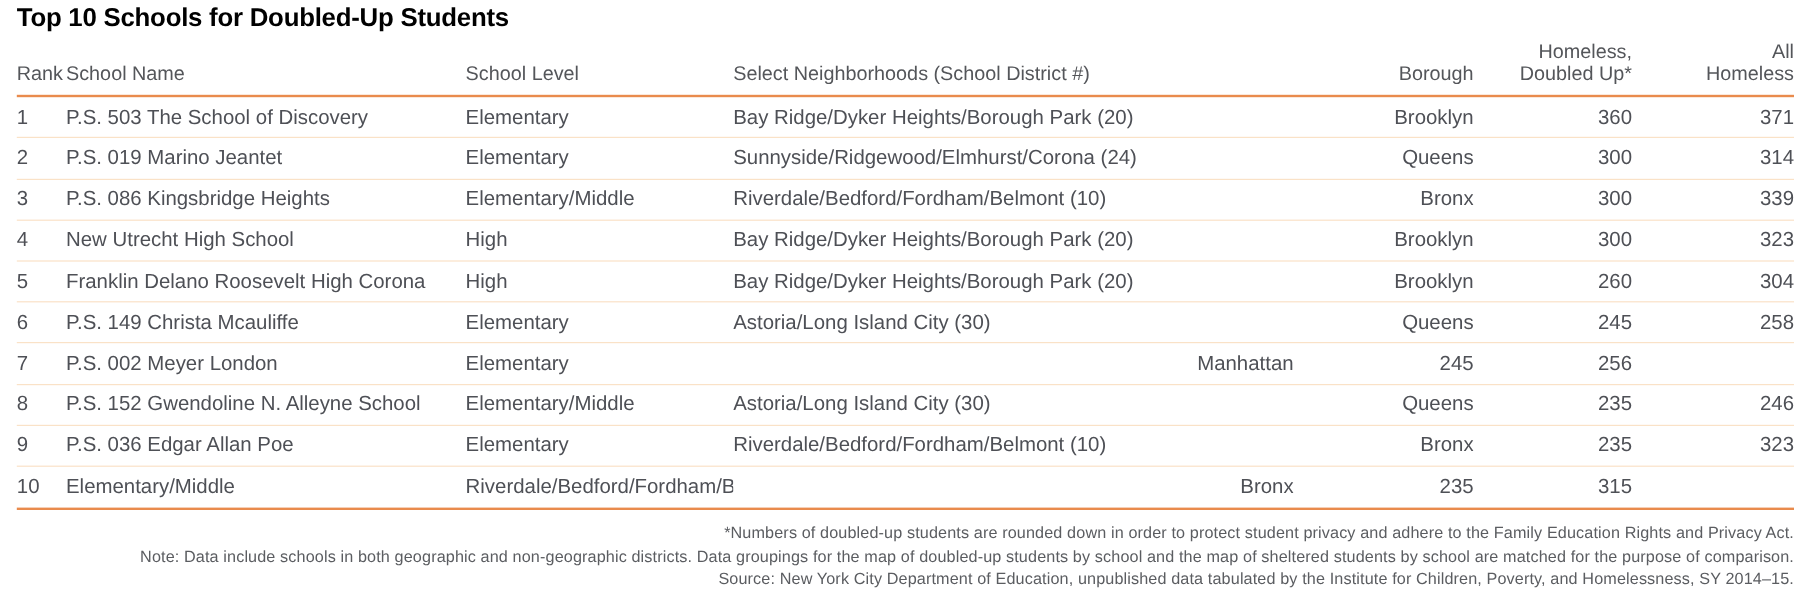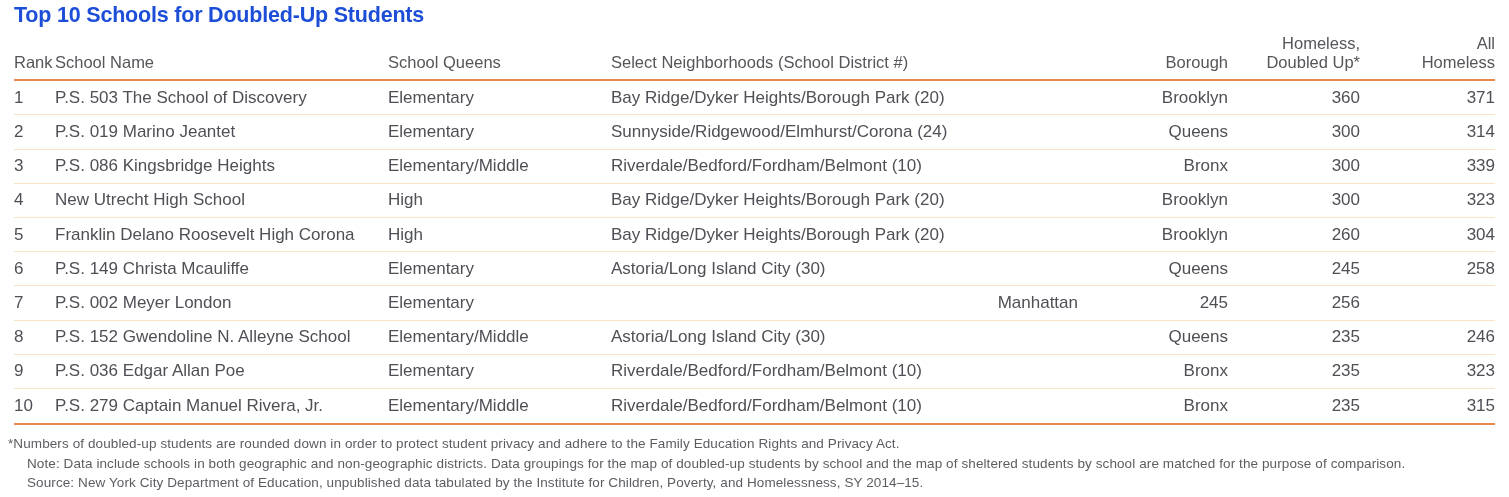--- a/index.html
+++ b/index.html
@@ -12,21 +12,21 @@
   *{box-sizing:border-box;margin:0;padding:0;}
   html,body{background:#ffffff;}
   body{
     width:1509px;height:497px;overflow:hidden;
     font-family:"Liberation Sans","DejaVu Sans",sans-serif;
     color:var(--text-dark);
   }
   .page{width:1509px;height:497px;position:relative;}
   .page-title{
     font-size:21.5px;font-weight:bold;letter-spacing:-0.2px;
-    color:#1d4ed8;margin:3px 0 0 14px;
+    color:#000000;margin:3px 0 0 14px;
   }
   .table-wrap{margin:0 14px;width:1481px;}
   .t-header{
     display:grid;grid-template-columns:var(--cols);
     align-items:end;padding:6px 0 7px;
     border-bottom:2px solid var(--orange-strong);
     font-size:16.5px;line-height:1.16;color:#54565A;
   }
   .t-rows{border-bottom:2px solid var(--orange-strong);}
   .t-row{
@@ -37,37 +37,37 @@
   }
   .t-row:last-child{border-bottom:none;}
   .cell{white-space:nowrap;overflow:hidden;}
   .col-borough,.col-doubled_up,.col-all_homeless,
   .h-borough,.h-doubled,.h-all{text-align:right;}
   .footnotes{
     margin:9px 14px 0 8px;
     font-size:13.5px;line-height:19.5px;color:var(--text-foot);
     letter-spacing:0.1px;
   }
-  .footnotes p{margin:0;}
+  .footnotes p{margin:0;text-align:right;}
   .footnotes .indented{margin-left:19px;}
   .italic{font-style:italic;}
 </style>
 </head>
 <body>
 
 <div class="page">
 
   <h1 class="page-title">Top 10 Schools for Doubled-Up Students</h1>
 
   <div class="table-wrap">
 
     <div class="t-header">
       <div class="cell h-rank">Rank</div>
       <div class="cell h-name">School Name</div>
-      <div class="cell h-level">School Queens</div>
+      <div class="cell h-level">School Level</div>
       <div class="cell h-neigh">Select Neighborhoods (School District #)</div>
       <div class="cell h-borough">Borough</div>
       <div class="cell h-doubled">
         <span>Homeless,</span><br>
         <span>Doubled Up*</span>
       </div>
       <div class="cell h-all">
         <span>All</span><br>
         <span>Homeless</span>
       </div>
@@ -149,21 +149,20 @@
           <div class="cell col-rank">9</div>
           <div class="cell col-name">P.S. 036 Edgar Allan Poe</div>
           <div class="cell col-level">Elementary</div>
           <div class="cell col-neighborhoods">Riverdale/Bedford/Fordham/Belmont (10)</div>
           <div class="cell col-borough">Bronx</div>
           <div class="cell col-doubled_up">235</div>
           <div class="cell col-all_homeless">323</div>
         </div>
         <div class="t-row">
           <div class="cell col-rank">10</div>
-          <div class="cell col-name">P.S. 279 Captain Manuel Rivera, Jr.</div>
           <div class="cell col-level">Elementary/Middle</div>
           <div class="cell col-neighborhoods">Riverdale/Bedford/Fordham/Belmont (10)</div>
           <div class="cell col-borough">Bronx</div>
           <div class="cell col-doubled_up">235</div>
           <div class="cell col-all_homeless">315</div>
         </div>
       </div>
 
   </div>
 

